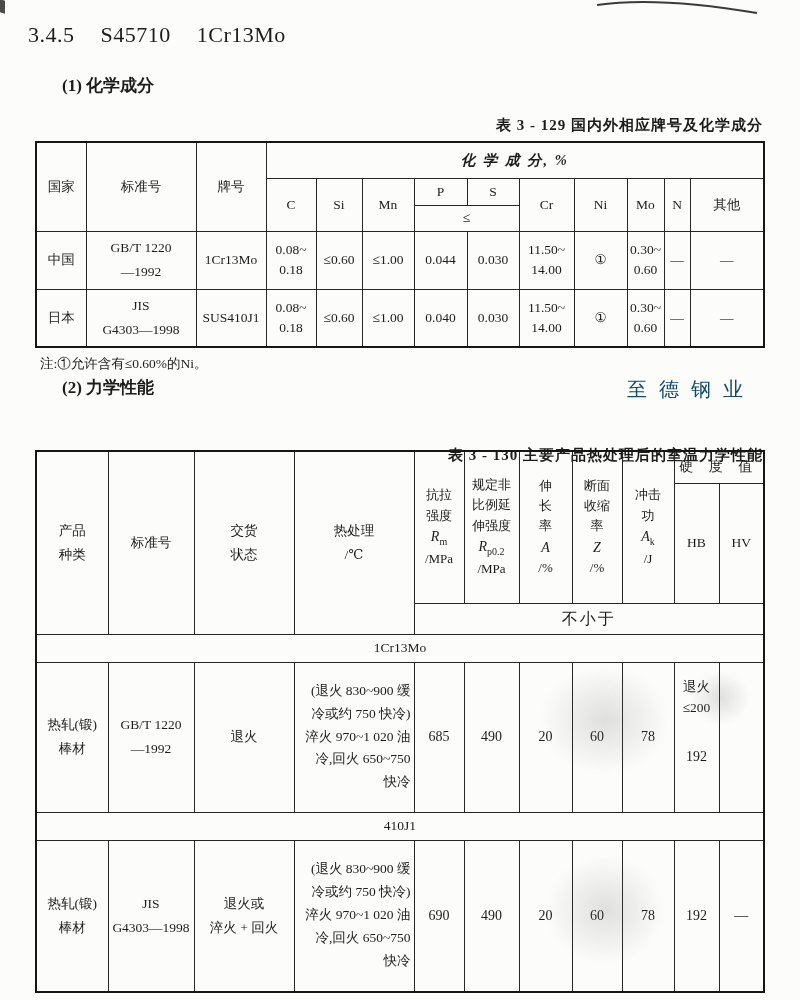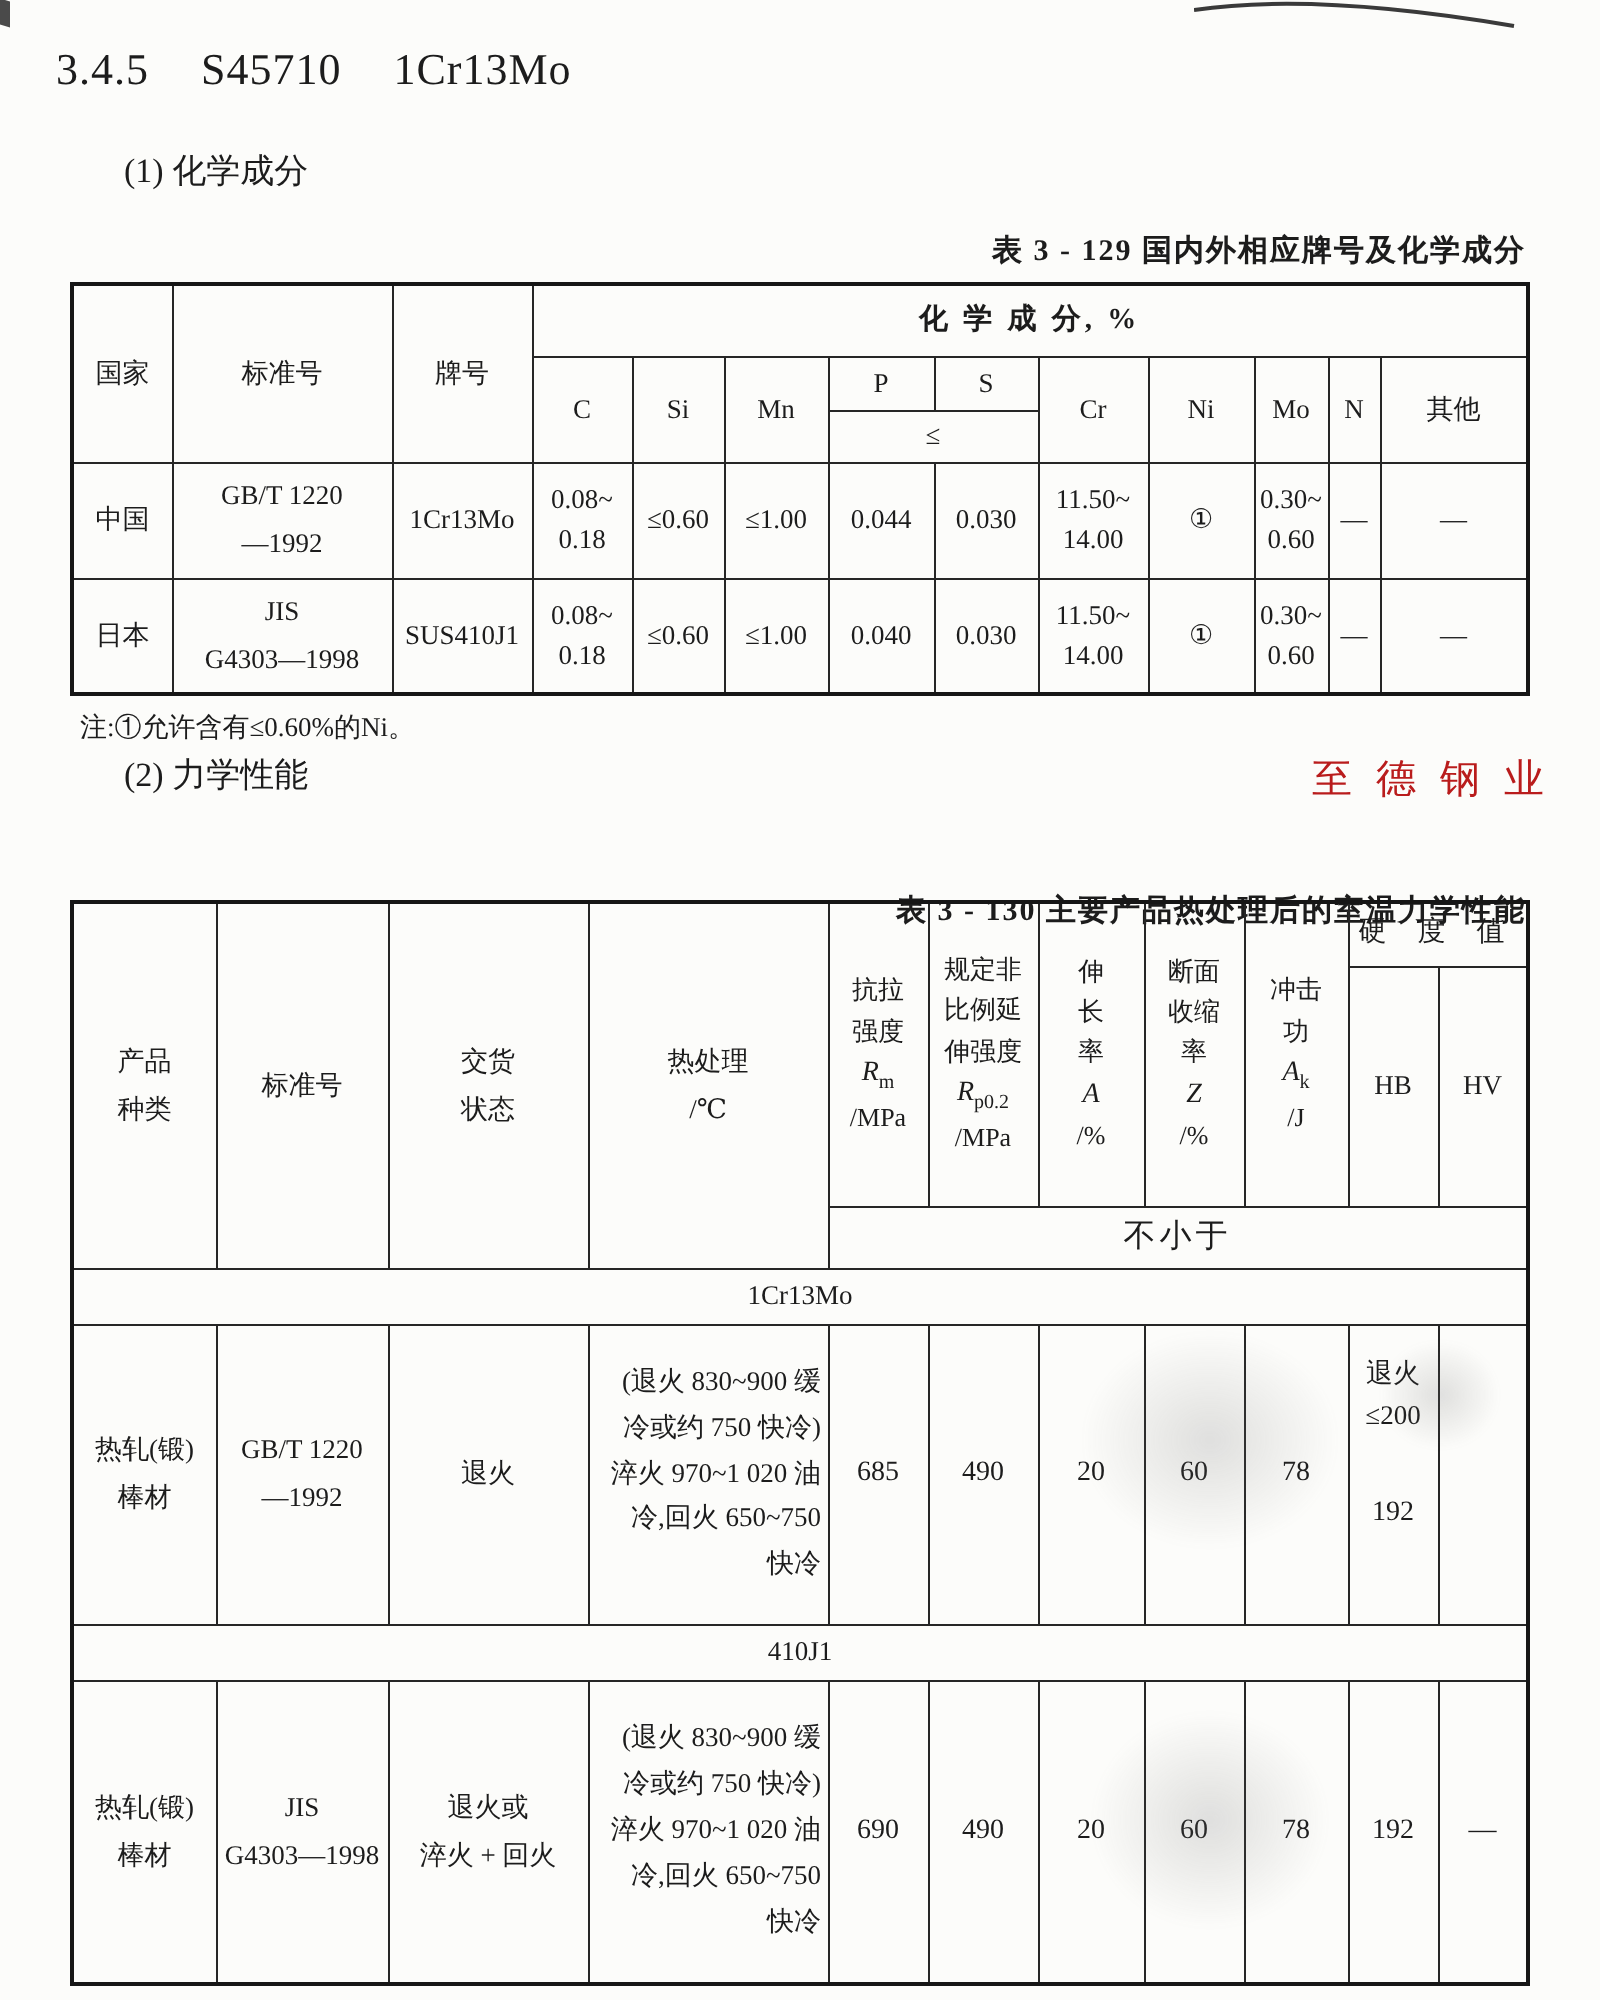--- a/index.html
+++ b/index.html
@@ -5,41 +5,41 @@
   html,body { margin:0; padding:0; }
   .page {
     position:relative; width:800px; height:1000px;
     background:#fcfcfa; overflow:hidden;
     font-family:"Liberation Serif","DejaVu Serif",serif;
     color:#1c1c1c;
   }
   
   .heading { position:absolute; left:28px; top:22px; font-size:22px; letter-spacing:.5px; }
   .heading .hsp { margin-left:26px; }
-  .sub { position:absolute; font-size:17px; }
+  .sub { position:absolute; font-size:17px;font-weight:bold; }
   .sub1 { left:62px; top:74px; }
   .sub2 { left:62px; top:376px; }
   .caption { position:absolute; left:35px; width:728px; text-align:right; font-weight:bold; font-size:15px; letter-spacing:1px; }
   .cap1 { top:116px; }
   .cap2 { top:446px; }
   .note { position:absolute; left:40px; top:355px; font-size:13.5px; }
   
-  .watermark { position:absolute; left:598px; top:376px; width:186px; text-align:right;
-    font-family:"Liberation Sans","DejaVu Sans",sans-serif; color:#b91c1c; }
+  .watermark { position:absolute; left:598px; top:376px; width:186px; text-align:center;
+    font-family:"Liberation Sans","DejaVu Sans",sans-serif; color:#0c4a6e; }
   .wm1 { font-size:20px; letter-spacing:12px; white-space:nowrap; }
   .wm2 { font-size:24px; letter-spacing:1px; margin-top:6px; white-space:nowrap; }
   
   table { position:absolute; left:35px; width:728px; border-collapse:collapse; table-layout:fixed;
     border:2.5px solid #161616; }
   .t1 { top:141px; }
   .t2 { top:450px; }
   td { border:1.6px solid #262626; text-align:center; vertical-align:middle;
       font-size:13.5px; padding:1px 2px; line-height:1.45; overflow:hidden; }
   .pre { white-space:pre-line; }
-  .grouphead { font-weight:600; font-size:14.5px; letter-spacing:2px; }
+  .grouphead { font-weight:600; font-size:14.5px; letter-spacing:2px;font-style:italic; }
   .h36 { height:36px; } .h27 { height:27px; } .h26 { height:26px; } .h58 { height:58px; }
   .th1 { height:32px; } .th2 { height:120px; } .th3 { height:31px; }
   .tg  { height:28px; font-size:14px; }
   .td1 { height:150px; } .td2 { height:152px; }
   .t1 td.num, .t2 td.num { font-size:14px; }
   .stack2 { line-height:1.75; }
   .colh { font-size:13px; line-height:1.55; padding:2px 0; }
   .colh .sym { font-size:14px; }
   .colh i { font-family:"Liberation Serif",serif; }
   .colh sub { font-size:10px; }

